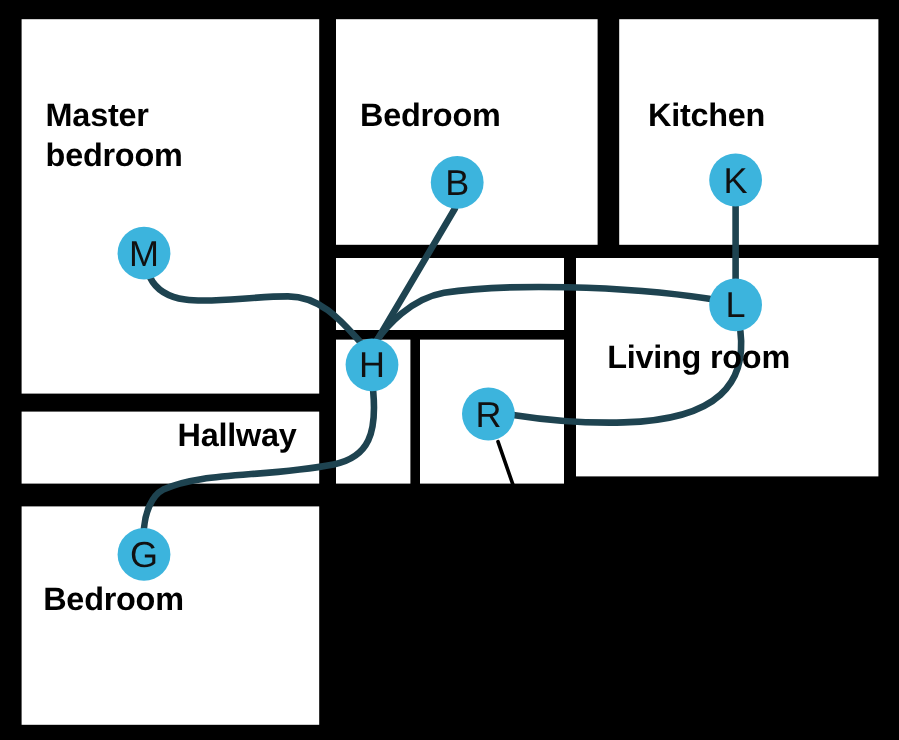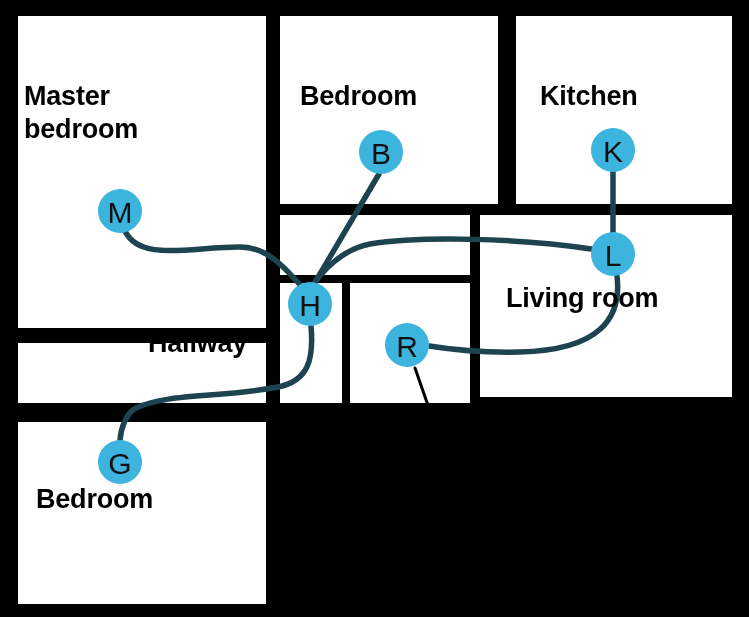--- a/index.html
+++ b/index.html
@@ -122,23 +122,23 @@
           <text class="node-text" x="407" y="346" fill="#111111">R</text>
         </g>
         <g>
           <circle class="node-circle" cx="120" cy="462" r="22" fill="#3cb4dd"></circle>
           <text class="node-text" x="120" y="463" fill="#111111">G</text>
         </g>
       </g>
   </svg>
 
   <div id="labels-layer">
-      <div class="room-label" style="left: 24px; top: 80px;">Master
+      <div class="room-label" style="left: 38px; top: 80px;">Master
 bedroom</div>
       <div class="room-label" style="left: 300px; top: 80px;">Bedroom</div>
       <div class="room-label" style="left: 540px; top: 80px; text-align: center;">Kitchen</div>
       <div class="room-label" style="left: 506px; top: 282px;">Living room</div>
-      <div class="room-label" style="left: 148px; top: 327px;">Hallway</div>
+      <div class="room-label" style="left: 148px; top: 347px;">Hallway</div>
       <div class="room-label" style="left: 36px; top: 483px;">Bedroom</div>
       <div class="room-label" style="left: 373px; top: 450px;">Bathroom</div>
     </div>
 
 </div>
 
 </body></html>

